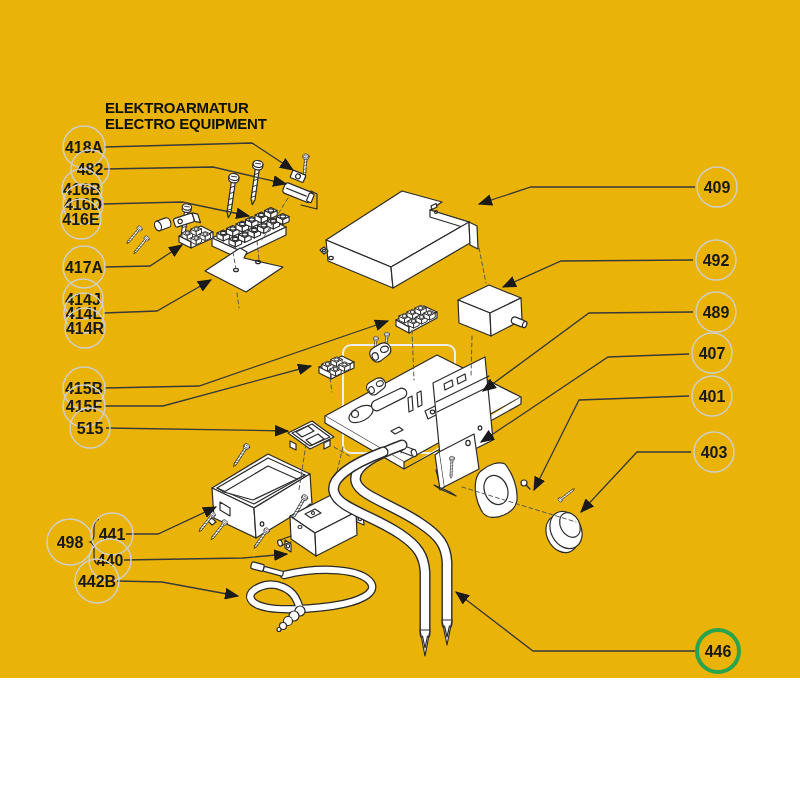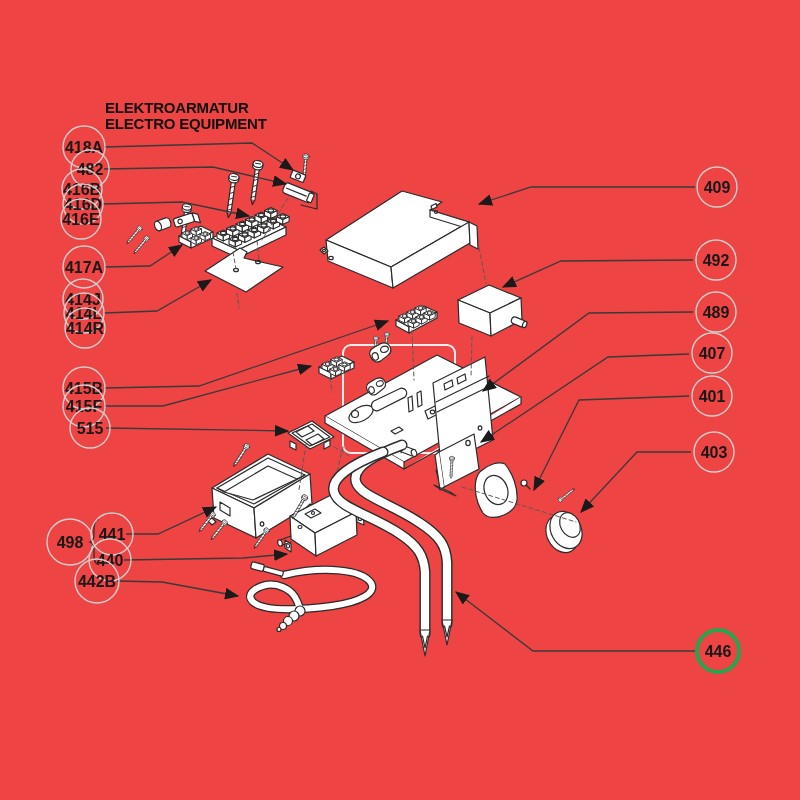--- a/index.html
+++ b/index.html
@@ -1,16 +1,16 @@
 <!DOCTYPE html>
 <html><head>
 <meta charset="utf-8">
 <style>
   html,body{margin:0;padding:0;background:#ffffff;}
-  .page{position:relative;width:800px;height:800px;background:#ef4444;overflow:hidden;
+  .page{position:relative;width:800px;height:678px;background:#eab308;overflow:hidden;
         font-family:"Liberation Sans", sans-serif;}
   svg{display:block;}
   text{font-family:"Liberation Sans", sans-serif;}
   .lbl{font-weight:bold;font-size:16px;fill:#191919;}
   .title-line{font-weight:bold;font-size:15px;fill:#111111;letter-spacing:-0.2px;}
   .wm{font-weight:bold;font-size:27px;fill:#e3e3e3;}
   .ring{fill:none;stroke:#cfcfcf;stroke-width:1.4;}
   .leader{fill:none;stroke:#3a3a3a;stroke-width:1.3;}
   .dash{fill:none;stroke:#5a5a5a;stroke-width:1;stroke-dasharray:4 3;}
 </style>

